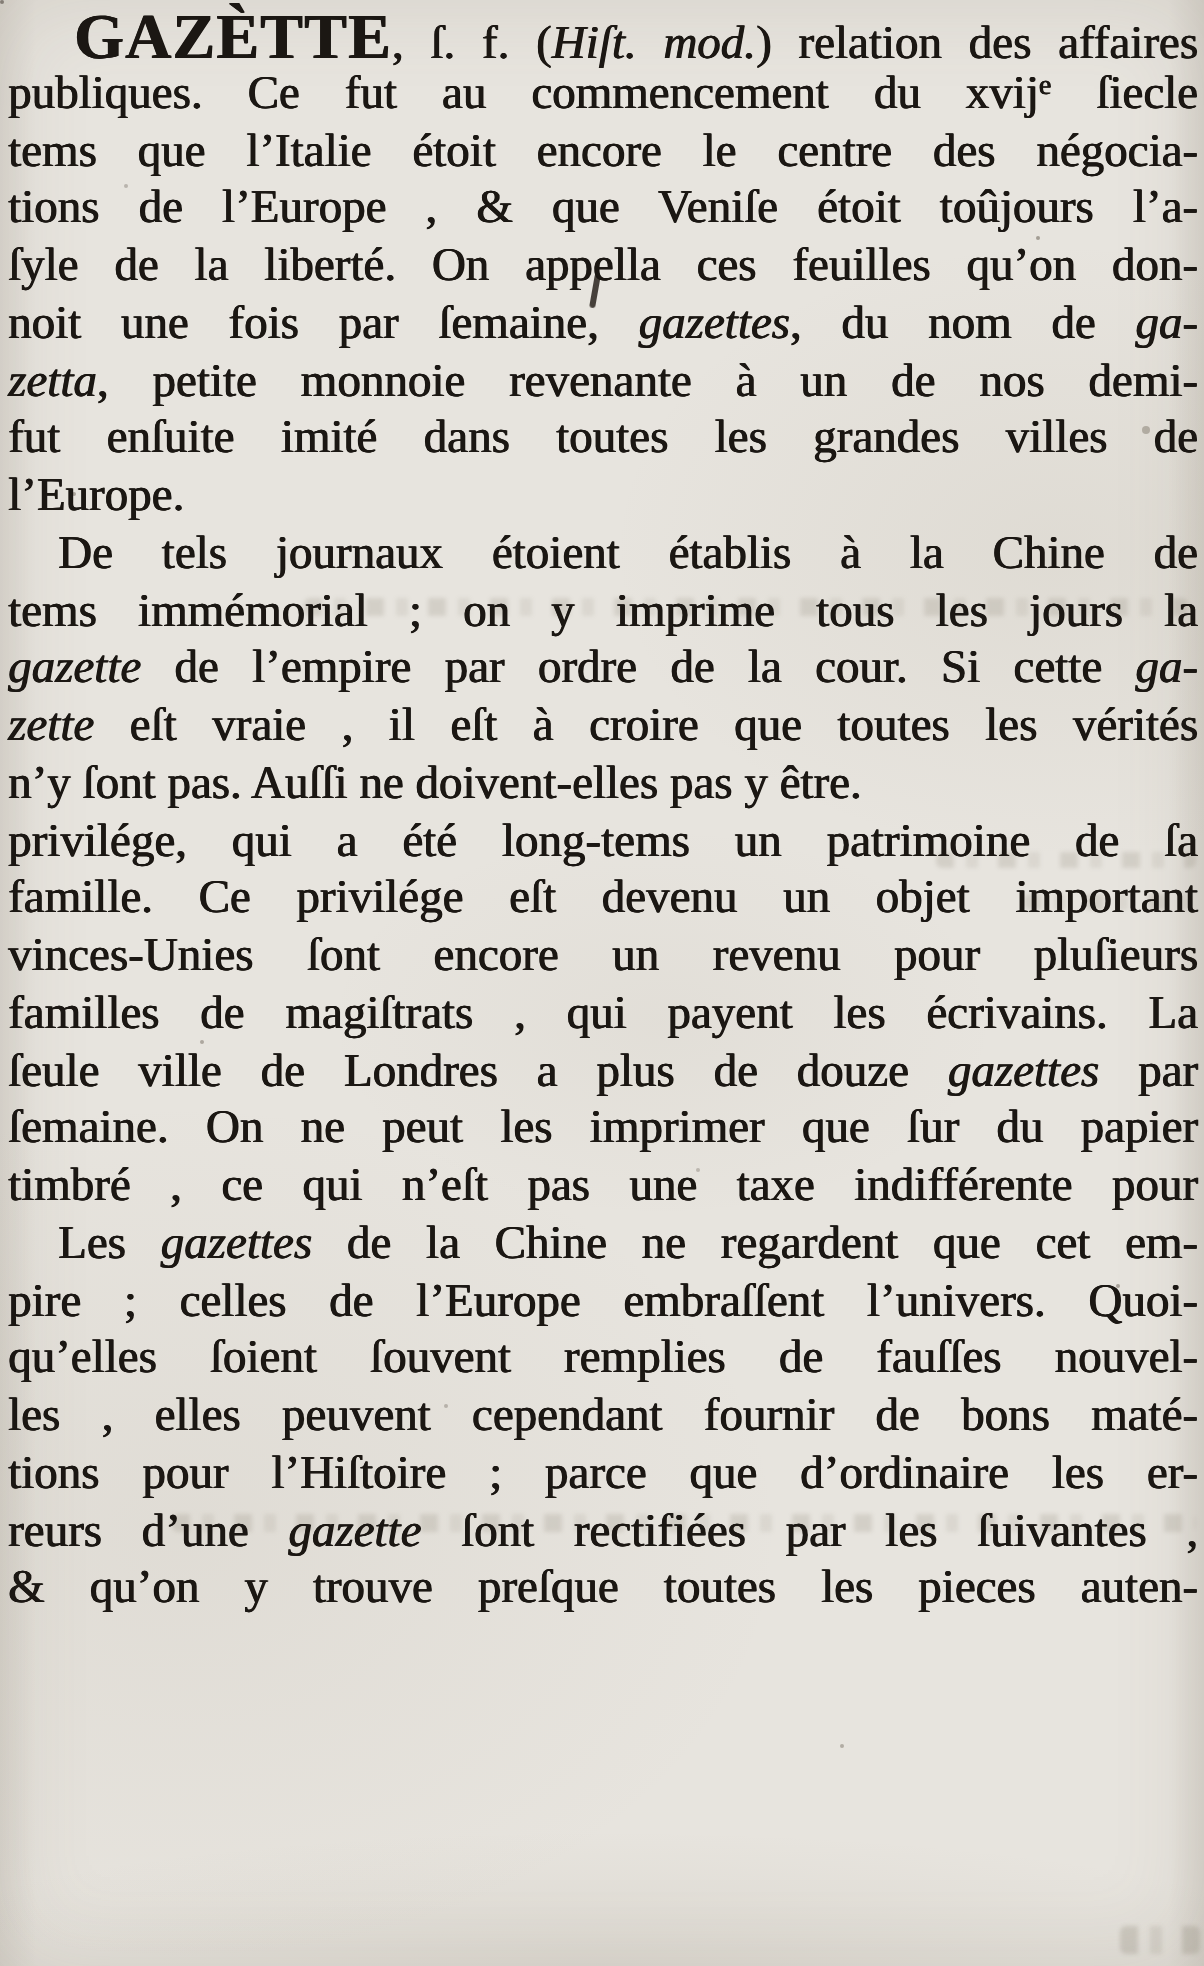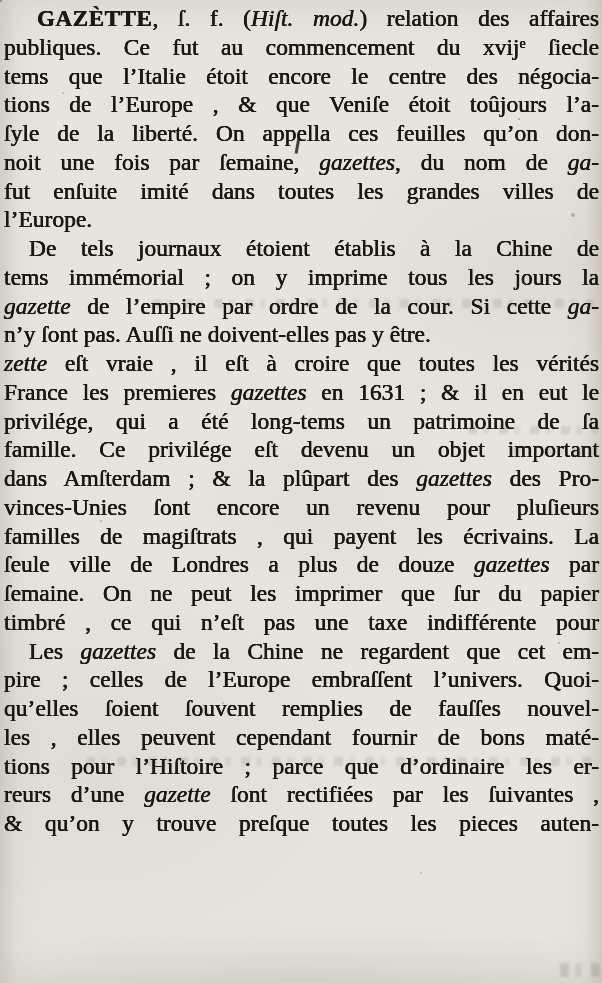--- a/index.html
+++ b/index.html
@@ -31,21 +31,21 @@
   .line{
     height:28.75px;line-height:28.75px;
     white-space:nowrap;
     text-align:justify;text-align-last:justify;
     overflow:visible;
   }
   .line{white-space:normal;}
   .line.lastline{text-align-last:left;font-family:Liberation Serif, serif;}
   .line.first{padding-left:25px;}
   .para.para-0 .line.first{padding-left:33px;}
-  .run-headword{font-weight:700;font-size:23px;letter-spacing:.6px;}
+  .run-headword{font-weight:700;font-size:32px;letter-spacing:.6px;}
   .run-italic{font-style:italic;}
   .run-sup{font-size:14px;vertical-align:7px;line-height:0;}
   .ghost{
     position:absolute;pointer-events:none;
     filter:blur(1.1px);opacity:.55;border-radius:3px;
     background:repeating-linear-gradient(90deg,
       rgba(128,120,104,.34) 0 9px, rgba(128,120,104,0) 9px 15px,
       rgba(128,120,104,.22) 15px 21px, rgba(128,120,104,0) 21px 31px);
   }
   .ghost.g1{top:299px;left:152px;width:442px;height:9px;}
@@ -88,35 +88,34 @@
   <div class="smudge"></div>
   <div class="specks"></div>
   <div class="article">
       <div class="para para-0">
         <div class="line first"><span class="run-headword">GAZÈTTE</span><span>, ſ. f. (</span><span class="run-italic">Hiſt. mod.</span><span>) relation des affaires</span></div>
         <div class="line"><span>publiques. Ce fut au commencement du xvij</span><span class="run-sup">e</span><span> ſiecle</span></div>
         <div class="line"><span>tems que l’Italie étoit encore le centre des négocia-</span></div>
         <div class="line"><span>tions de l’Europe , &amp; que Veniſe étoit toûjours l’a-</span></div>
         <div class="line"><span>ſyle de la liberté. On appella ces feuilles qu’on don-</span></div>
         <div class="line"><span>noit une fois par ſemaine, </span><span class="run-italic">gazettes</span><span>, du nom de </span><span class="run-italic">ga-</span></div>
+        <div class="line"><span class="run-italic">zetta</span><span>, petite monnoie revenante à un de nos demi-</span></div>
         <div class="line"><span>fut enſuite imité dans toutes les grandes villes de</span></div>
         <div class="line lastline"><span>l’Europe.</span></div>
       </div>
       <div class="para para-1">
         <div class="line first"><span>De tels journaux étoient établis à la Chine de</span></div>
         <div class="line"><span>tems immémorial ; on y imprime tous les jours la</span></div>
         <div class="line"><span class="run-italic">gazette</span><span> de l’empire par ordre de la cour. Si cette </span><span class="run-italic">ga-</span></div>
+        <div class="line"><span class="run-italic">zette</span><span> eſt vraie , il eſt à croire que toutes les vérités</span></div>
         <div class="line lastline"><span>n’y ſont pas. Auſſi ne doivent-elles pas y être.</span></div>
-        <div class="line"><span class="run-italic">zette</span><span> eſt vraie , il eſt à croire que toutes les vérités</span></div>
       </div>
       <div class="para para-2">
-        <div class="line"><span>France les premieres </span><span class="run-italic">gazettes</span><span> en 1631 ; &amp; il en eut le</span></div>
         <div class="line"><span>privilége, qui a été long-tems un patrimoine de ſa</span></div>
         <div class="line"><span>famille. Ce privilége eſt devenu un objet important</span></div>
-        <div class="line"><span>dans Amſterdam ; &amp; la plûpart des </span><span class="run-italic">gazettes</span><span> des Pro-</span></div>
         <div class="line"><span>vinces-Unies ſont encore un revenu pour pluſieurs</span></div>
         <div class="line"><span>familles de magiſtrats , qui payent les écrivains. La</span></div>
         <div class="line"><span>ſeule ville de Londres a plus de douze </span><span class="run-italic">gazettes</span><span> par</span></div>
         <div class="line"><span>ſemaine. On ne peut les imprimer que ſur du papier</span></div>
         <div class="line"><span>timbré , ce qui n’eſt pas une taxe indifférente pour</span></div>
       </div>
       <div class="para para-3">
         <div class="line first"><span>Les </span><span class="run-italic">gazettes</span><span> de la Chine ne regardent que cet em-</span></div>
         <div class="line"><span>pire ; celles de l’Europe embraſſent l’univers. Quoi-</span></div>
         <div class="line"><span>qu’elles ſoient ſouvent remplies de fauſſes nouvel-</span></div>

